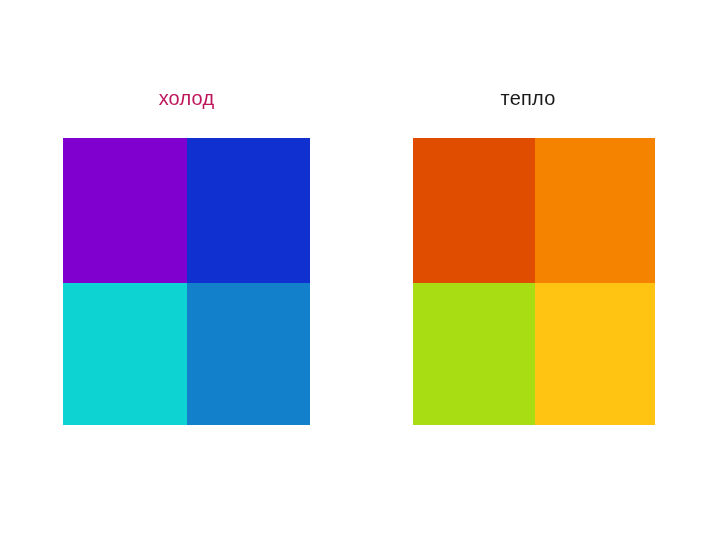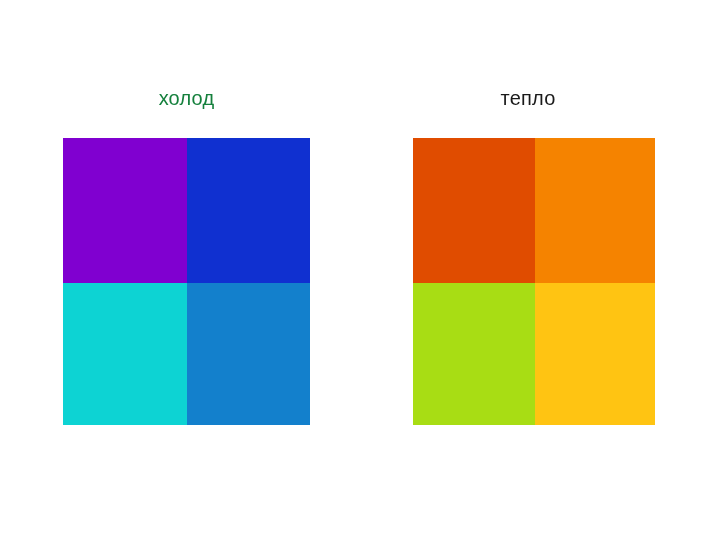--- a/index.html
+++ b/index.html
@@ -69,21 +69,21 @@
     height: 100%;
     display: block;
   }
 </style>
 </head>
 <body style="background-color: rgb(255, 255, 255);">
 
 <div id="slide">
 
   <div class="palette-group cold">
-    <div class="palette-caption" style="color: #15803d;">холод</div>
+    <div class="palette-caption" style="color: #be185d;">холод</div>
     <div class="swatch-grid">
       <div class="swatch" style="background-color:#8000d0;"></div>
       <div class="swatch" style="background-color:#1030d0;"></div>
       <div class="swatch" style="background-color:#0dd3d3;"></div>
       <div class="swatch" style="background-color:#1380cc;"></div>
     </div>
   </div>
 
   <div class="palette-group warm">
     <div class="palette-caption" style="color: rgb(26, 26, 26);">тепло</div>

